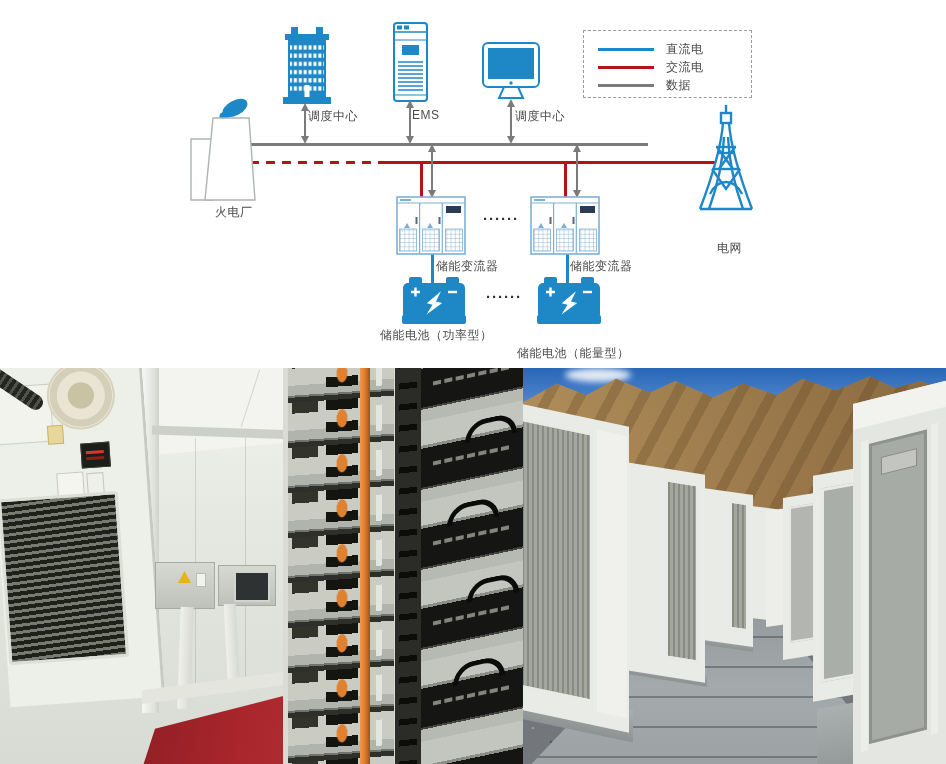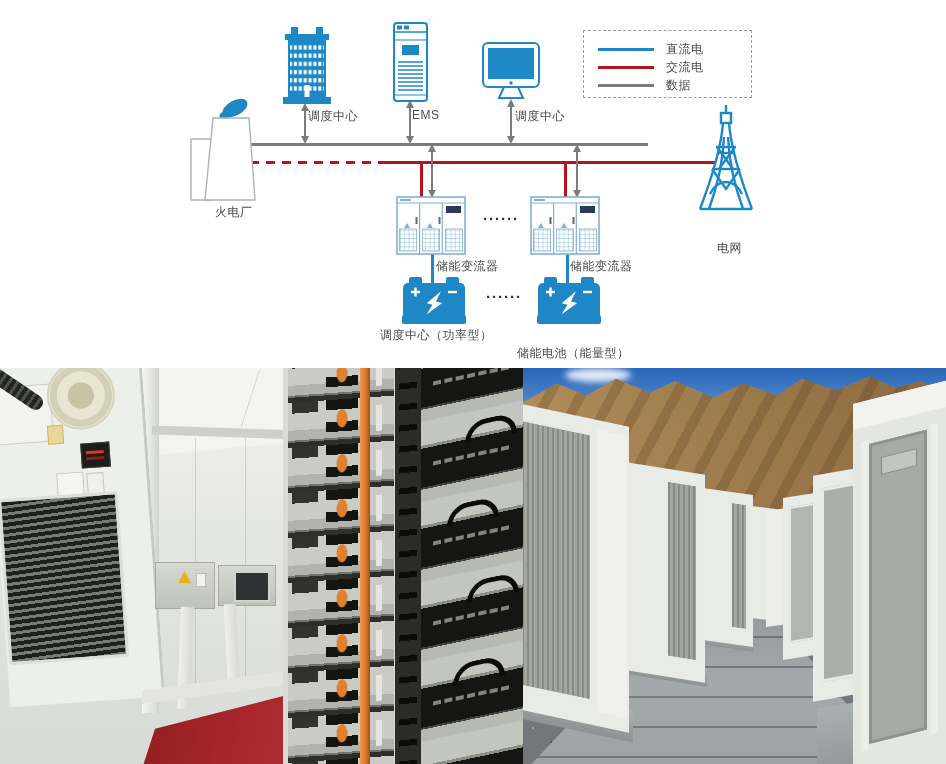--- a/index.html
+++ b/index.html
@@ -308,21 +308,21 @@
         <rect x="7" y="0" width="13" height="10" rx="2"></rect>
         <rect x="44" y="0" width="13" height="10" rx="2"></rect>
         <rect x="1" y="6" width="62" height="36" rx="5"></rect>
         <rect x="0" y="38" width="64" height="9" rx="2"></rect>
       </g>
       <path d="M9 15 h9 M13.5 10.5 v9" stroke="#ffffff" stroke-width="2.4"></path>
       <path d="M46 15 h9" stroke="#ffffff" stroke-width="2.4"></path>
       <path d="M36 13 L25 28 L31 28 L27.5 39 L40 24 L33.5 24 Z" fill="#ffffff" transform="rotate(14 32 26)"></path>
     </svg>
     <div class="dots" style="left:486px;top:288px;">······</div>
-    <div class="dlabel" style="left:380px;top:327px;">调度中心（功率型）</div>
+    <div class="dlabel" style="left:380px;top:327px;">储能电池（功率型）</div>
     <div class="dlabel" style="left:517px;top:326px;margin-top:19px;">储能电池（能量型）</div>
   </div>
 
   <div class="photo photo-left">
     <div class="lp-ceiling"></div>
     <div class="lp-seam" style="left:250px;top:0;height:60px;transform:rotate(18deg);"></div>
     <div class="lp-seam" style="left:360px;top:0;height:48px;transform:rotate(14deg);"></div>
     <div class="lp-pillar"></div>
     <div class="lp-trim"></div>
     <div class="lp-seam" style="left:195px;top:70px;height:250px;"></div>

